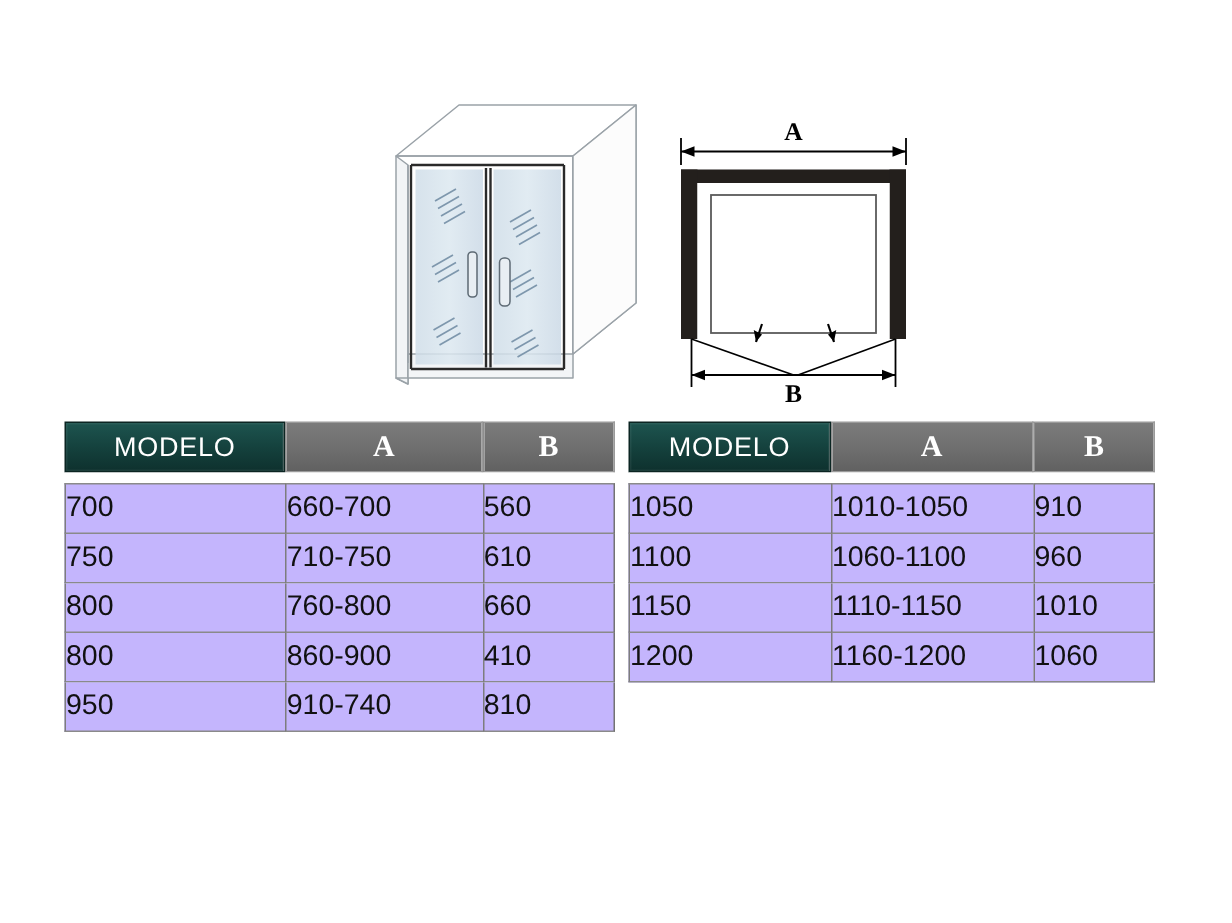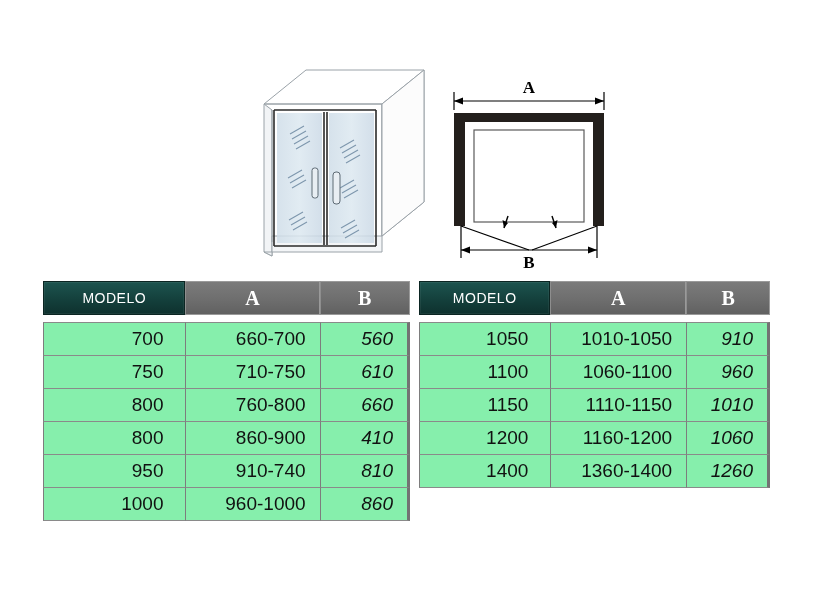--- a/index.html
+++ b/index.html
@@ -52,21 +52,21 @@
   .spec-table .hdr-row th {
     padding: 0;
     height: 32px;
     vertical-align: middle;
     text-align: center;
   }
   .hdr-modelo {
     background: linear-gradient(180deg,#1d544f 0%, #14403c 55%, #0e312e 100%);
     color: #ffffff;
     font-family: "Liberation Sans", sans-serif;
-    font-size: 14px;
+    font-size: 18px;
     font-weight: 400;
     letter-spacing: 0.5px;
     border: 1px solid #0b2522;
     box-shadow: inset 0 0 0 1px rgba(255,255,255,0.06);
   }
   .hdr-ab {
     background: linear-gradient(180deg,#7b7b7b 0%, #6e6e6e 55%, #616161 100%);
     color: #ffffff;
     font-family: "Liberation Serif", serif;
     font-size: 20px;
@@ -79,34 +79,32 @@
     height: 7px;
     padding: 0;
     border: none;
     background: #ffffff;
   }
 
   .spec-table .data-row td {
     height: 32px;
     padding: 0 14px 0 0;
     vertical-align: middle;
-    text-align: right;
     font-family: "Liberation Sans", sans-serif;
     font-size: 19px;
     font-weight: 400;
     color: #111;
-    background: #86efac;
+    background: #c4b5fd;
     border-left: 1px solid #7d7d7d;
     border-top: 1px solid #8a8a8a;
     border-bottom: 1px solid #8a8a8a;
     white-space: nowrap;
   }
   .spec-table .data-row td:last-child {
-    border-right: 3px solid #737373;
-    font-style: italic;
+    border-right: 1px solid #737373;
   }
   .spec-table .data-row + .data-row td { border-top: none; }
 
   .col-modelo { width: 147px; }
   .col-a      { width: 133px; margin-top: 13px; }
   .col-b      { width: 87px;  }
 
   #table-right .col-modelo { width: 131px; }
   #table-right .col-a      { width: 131px; }
   #table-right .col-b      { width: 74px;  }
@@ -261,25 +259,20 @@
     <tr class="data-row">
       <td class="col-modelo">800</td>
       <td class="col-a">860-900</td>
       <td class="col-b">410</td>
     </tr>
     <tr class="data-row">
       <td class="col-modelo">950</td>
       <td class="col-a">910-740</td>
       <td class="col-b">810</td>
     </tr>
-    <tr class="data-row">
-      <td class="col-modelo">1000</td>
-      <td class="col-a">960-1000</td>
-      <td class="col-b">860</td>
-    </tr>
   </tbody>
 </table>
 
 <table class="spec-table" id="table-right">
   <colgroup>
     <col class="col-modelo">
       <col class="col-a">
       <col class="col-b">
   </colgroup>
   <thead>
@@ -306,19 +299,14 @@
     <tr class="data-row">
       <td class="col-modelo">1150</td>
       <td class="col-a">1110-1150</td>
       <td class="col-b">1010</td>
     </tr>
     <tr class="data-row">
       <td class="col-modelo">1200</td>
       <td class="col-a">1160-1200</td>
       <td class="col-b">1060</td>
     </tr>
-    <tr class="data-row">
-      <td class="col-modelo">1400</td>
-      <td class="col-a">1360-1400</td>
-      <td class="col-b">1260</td>
-    </tr>
   </tbody>
 </table>
 
 </body></html>

